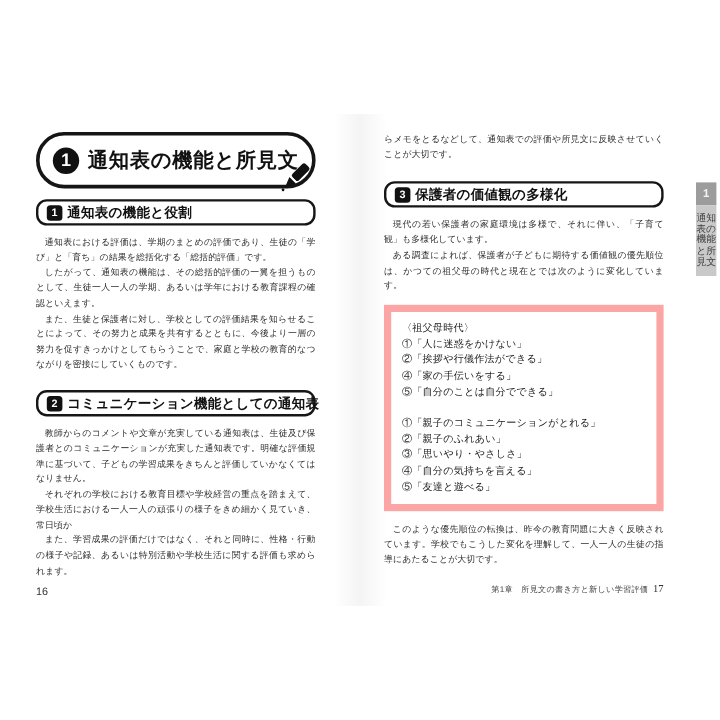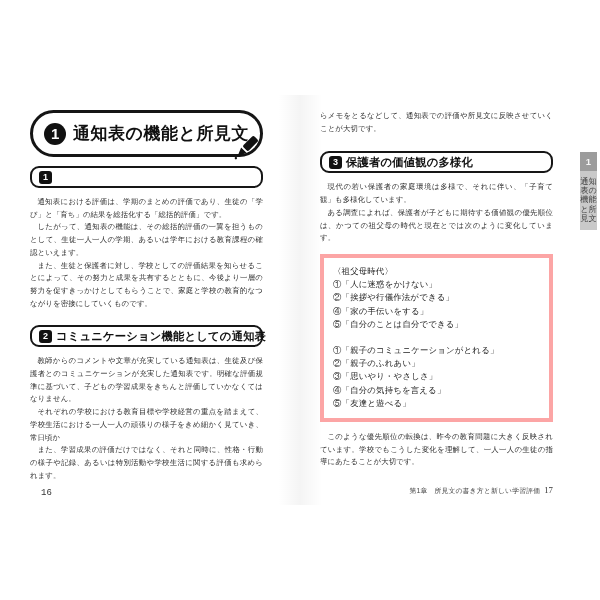--- a/index.html
+++ b/index.html
@@ -58,32 +58,32 @@
   }
   .body-block p { text-indent:1em; }
   .closing-para { text-indent:1em; margin-top:9px; }
   .cont-para { text-indent:0; }
 
   .sec2-gap { margin-top:15px; }
   .sec3-gap { margin-top:16px; }
 
   
   .value-box {
-    margin-top:9px; width:100%; border:4px solid #fca5a5; background:#fff;
+    margin-top:9px; width:100%; border:6px solid #fca5a5; background:#fff;
     padding:7px 9px 8px 9px;
     font-family:"Liberation Sans", sans-serif; font-size:8.4px; line-height:13.2px;
     color:#222; letter-spacing:0.2px;
   }
   .value-box .group + .group { margin-top:13px; }
   .value-box .group-label { font-weight:normal; }
 
   
   .folio-left {
-    position:absolute; left:11px; bottom:-4px; font-size:9px; color:#333;
-    font-family:Liberation Mono, monospace;
+    position:absolute; left:0; bottom:-4px; font-size:9px; color:#333;
+    font-family:Liberation Sans, sans-serif;
   }
   .folio-right {
     position:absolute; right:0; bottom:-2px; display:flex; align-items:baseline; gap:4px;
     font-family:"Liberation Sans", sans-serif;
   }
   .folio-right .chapter { font-size:6.8px; color:#454545; letter-spacing:0.2px; }
   .folio-right .pagenum { font-size:8.8px; color:#333; font-family:"Liberation Serif", serif; }
 
   
   .side-tab { position:absolute; left:580px; top:152px; width:17px; }
@@ -114,20 +114,21 @@
           <rect x="16.2" y="3" width="7.6" height="15.5" rx="2"></rect>
           <path d="M16.2 20.2 L23.8 20.2 L20 29.5 Z"></path>
           <rect x="16.2" y="18.7" width="7.6" height="1.1" fill="#fff"></rect>
           <circle cx="20" cy="31.5" r="1.2"></circle>
         </g>
       </svg>
     </div>
 
     <div class="sec-header">
       <span class="sec-num">1</span>
+      <span class="sec-title">通知表の機能と役割</span>
     </div>
 
     <div class="body-block">
 
     <p>通知表における評価は、学期のまとめの評価であり、生徒の「学び」と「育ち」の結果を総括化する「総括的評価」です。</p>
         <p>したがって、通知表の機能は、その総括的評価の一翼を担うものとして、生徒一人一人の学期、あるいは学年における教育課程の確認といえます。</p>
         <p>また、生徒と保護者に対し、学校としての評価結果を知らせることによって、その努力と成果を共有するとともに、今後より一層の努力を促すきっかけとしてもらうことで、家庭と学校の教育的なつながりを密接にしていくものです。</p>
       </div>
 
     <div class="sec-header sec2-gap">

